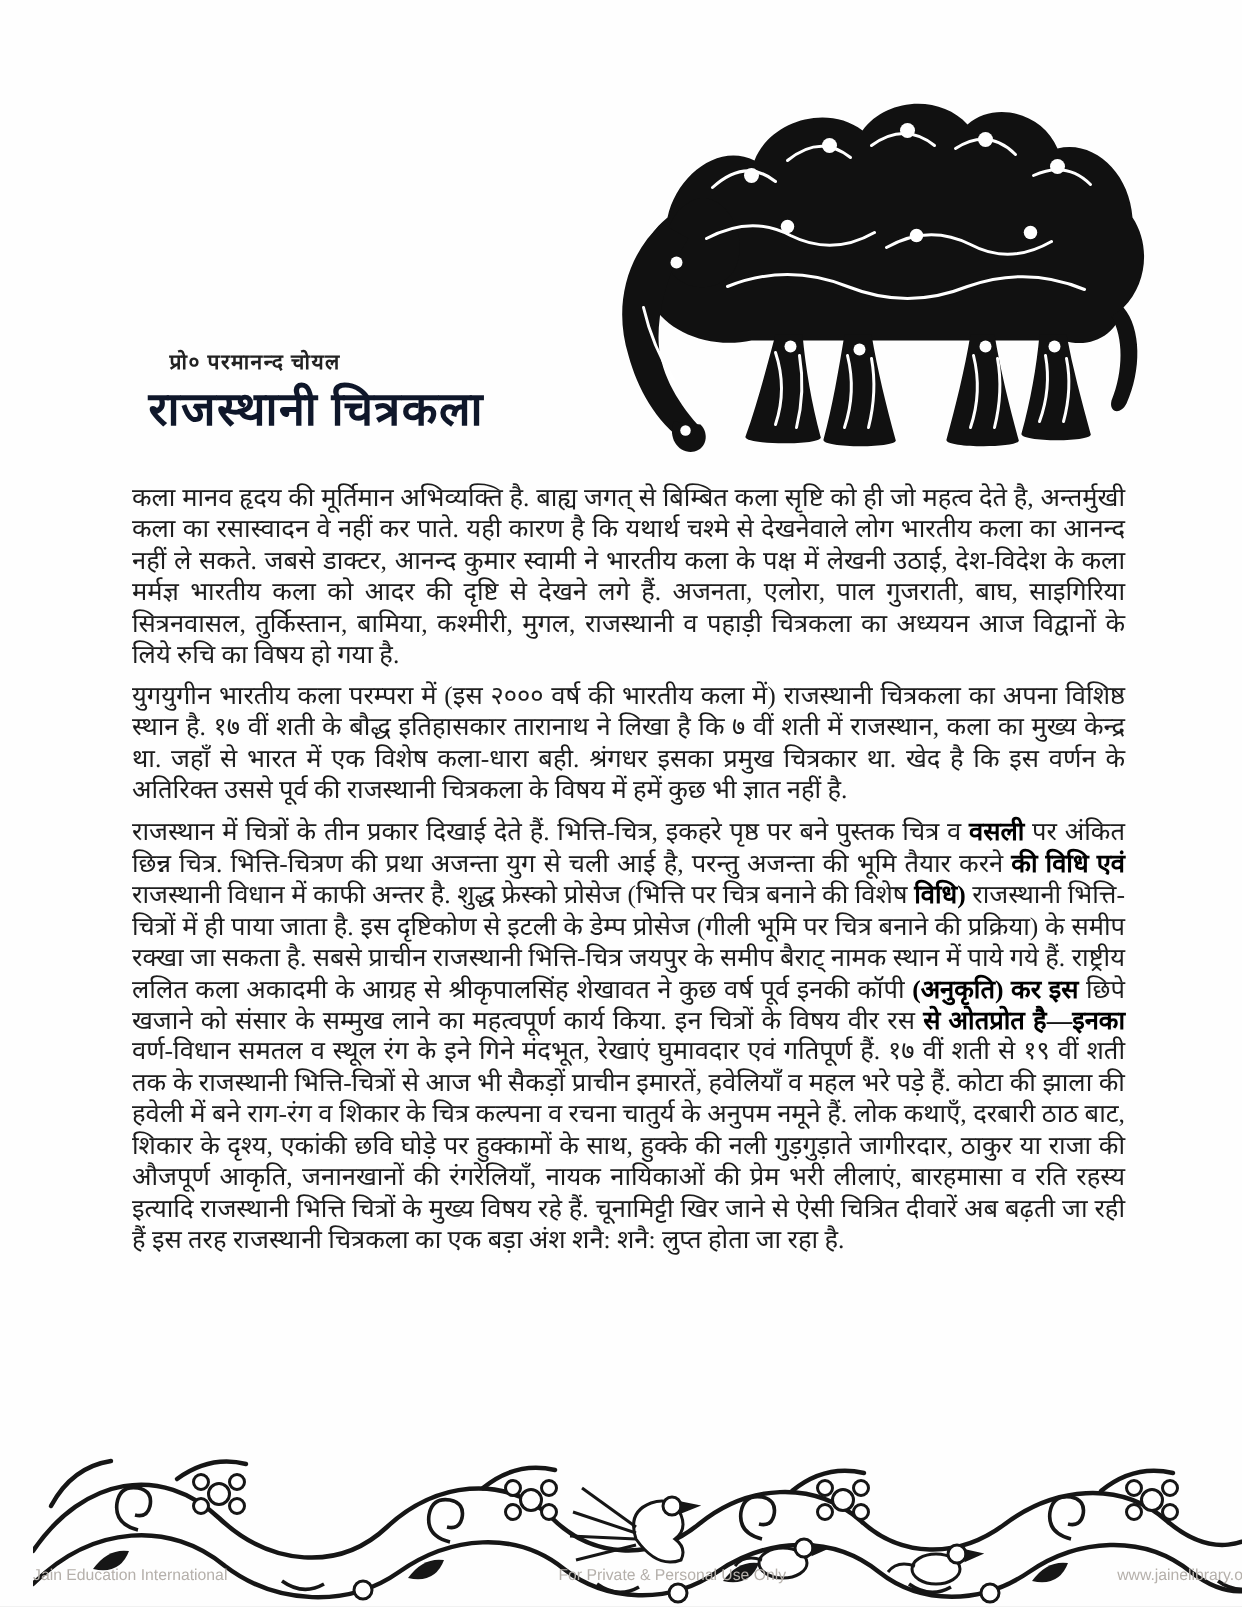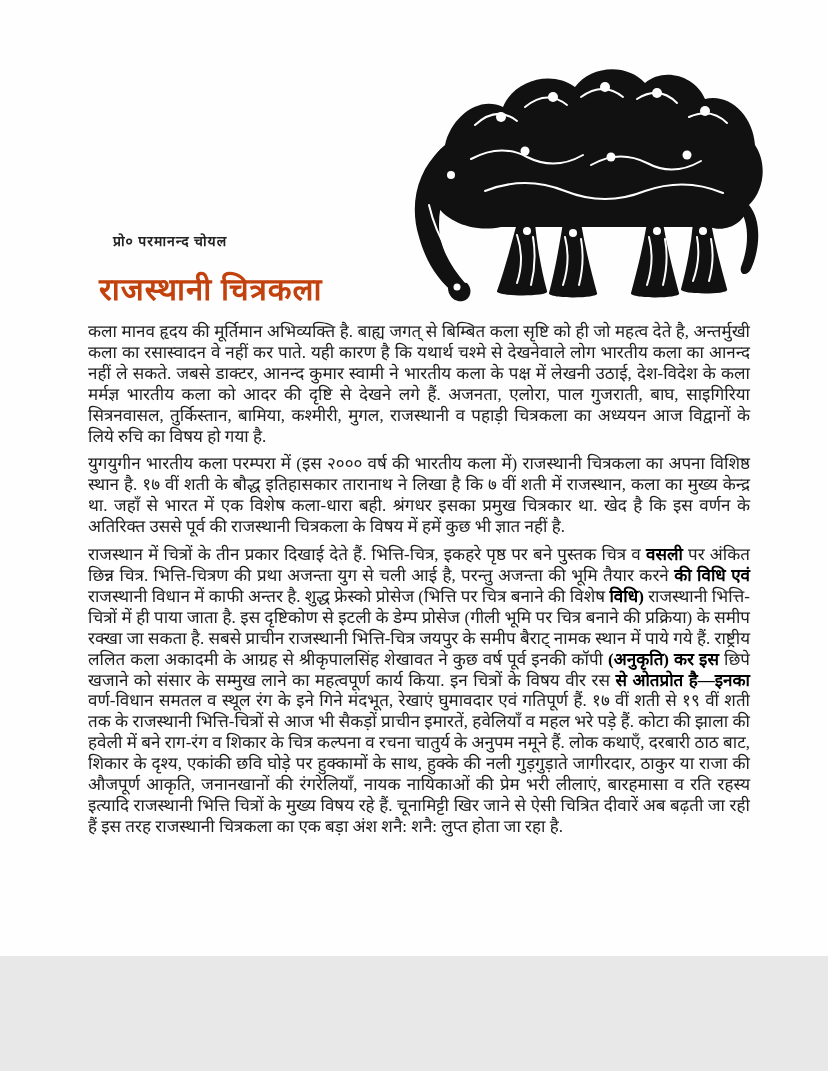--- a/index.html
+++ b/index.html
@@ -1,33 +1,33 @@
 <!DOCTYPE html>
 <html lang="hi"><head>
 <meta charset="utf-8">
 <style>
   html,body{margin:0;padding:0;background:#e8e8e8;}
   .page{
     position:relative;
-    width:828px;height:956px;
+    width:828px;height:1071px;
     margin:0 auto;
     background:#fefefe;
     overflow:hidden;
     font-family:"Liberation Serif", serif;
     color:#1d1d1d;
     text-decoration:underline;
   }
   .author{
     position:absolute;left:113px;top:231px;
     font-size:14px;font-weight:bold;letter-spacing:1px;
     color:#222;
   }
   .title{
-    position:absolute;left:99px;top:267px;
-    font-size:31px;font-weight:bold;color:#c2410c;
+    position:absolute;left:99px;top:250px;
+    font-size:31px;font-weight:bold;color:#0f172a;
     letter-spacing:1px;
   }
   .article-body{
     position:absolute;left:88px;top:322px;width:662px;
     font-size:17px;line-height:20.9px;
     text-align:justify;
   }
   .article-body p{margin:0 0 7px 0;}
   .article-body b{font-weight:bold;color:#000;margin-top:44px;}
   .elephant-wrap{

